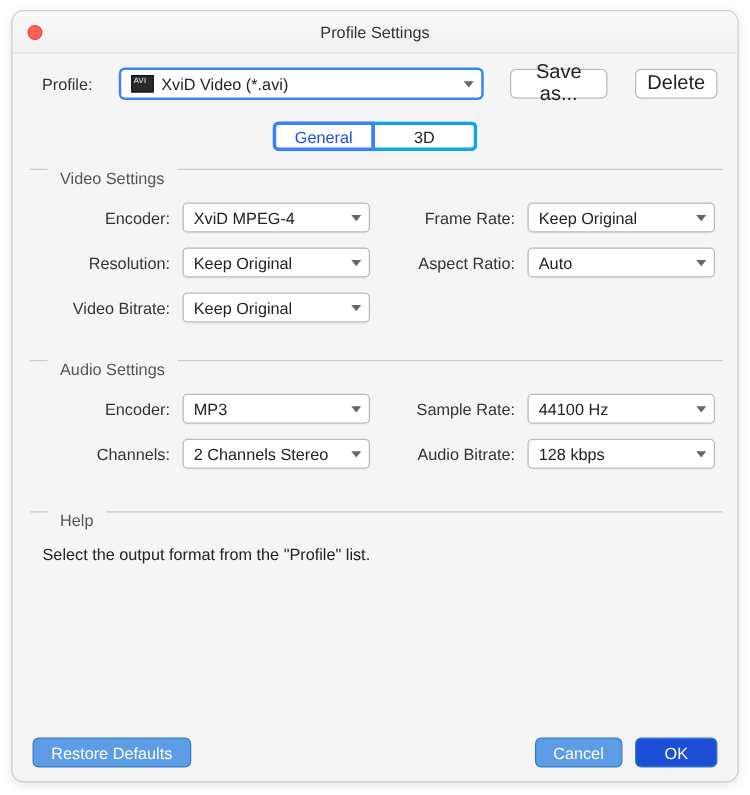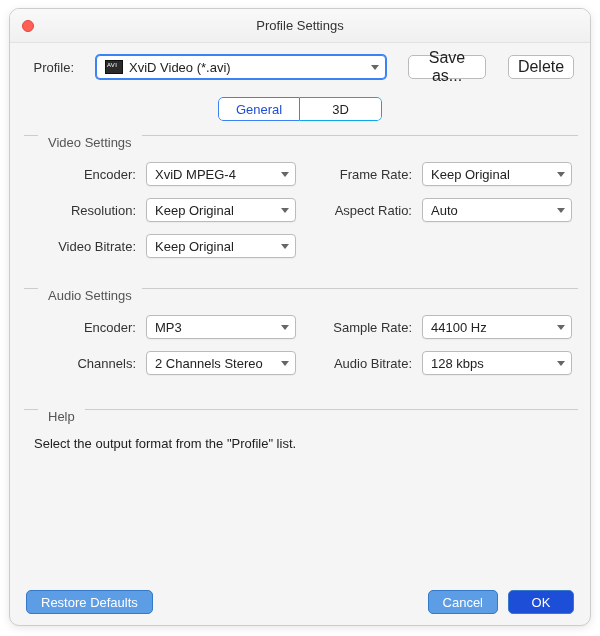--- a/index.html
+++ b/index.html
@@ -108,21 +108,21 @@
   }
   .seg {
     display: flex;
     border-radius: 5px;
     overflow: hidden;
   }
   .seg button {
     width: 82px;
     height: 24px;
     background: #fff;
-    border: 1px solid #0ea5e9;
+    border: 3px solid #0ea5e9;
     font-size: 13px;
     color: #222;
     cursor: default;
   }
   .seg button.active {
     border-color: #3b82f6;
     color: #1d4ed8;
     position: relative;
     z-index: 1;
   }

